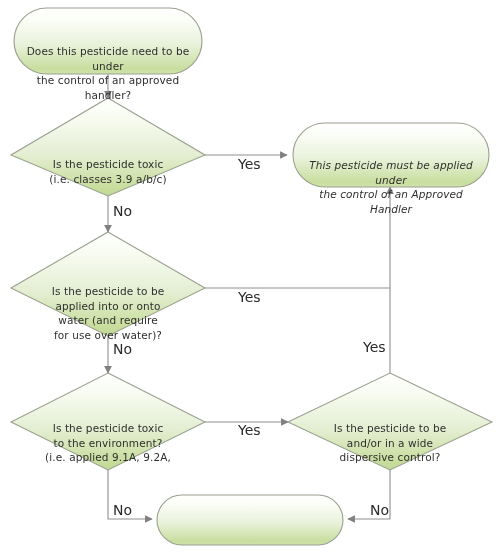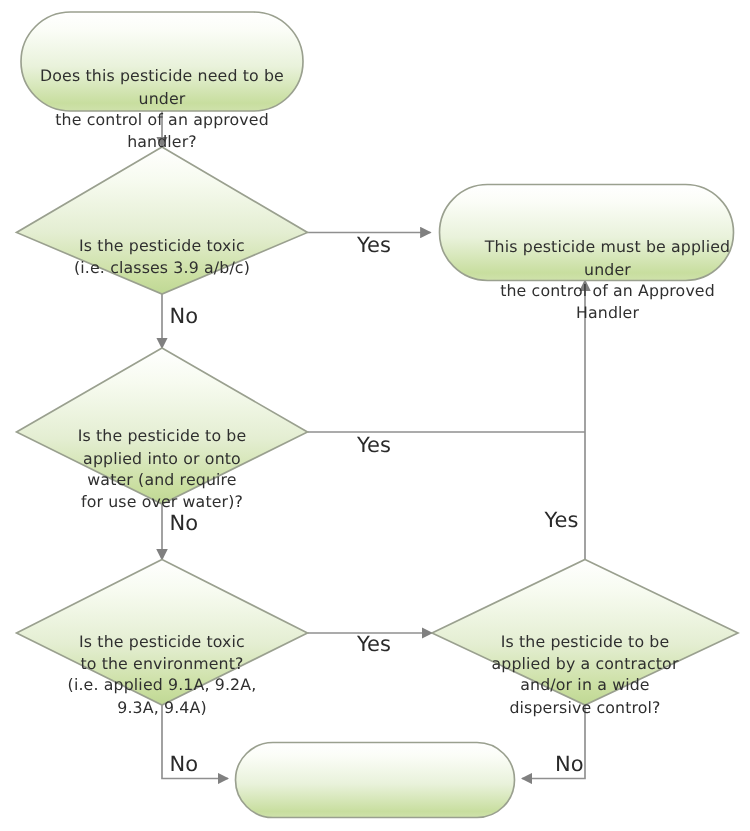--- a/index.html
+++ b/index.html
@@ -112,49 +112,47 @@
     </div>
   </div>
 
   <div class="node-text" style="left:28px; top:125px; width:160px; height:60px; align-items:flex-start;">
     <div>
       <div>Is the pesticide toxic</div>
       <div>(i.e. classes 3.9 a/b/c)</div>
     </div>
   </div>
 
-  <div class="node-text" style="left:312px; top:123px; width:186px; height:64px;">
+  <div class="node-text" style="left:298px; top:123px; width:186px; height:64px;font-style:italic;">
     <div>
       <div>This pesticide must be applied under</div>
       <div>the control of an Approved Handler</div>
     </div>
   </div>
 
   <div class="node-text" style="left:26px; top:252px; width:164px; height:64px; align-items:flex-start;">
     <div>
       <div>Is the pesticide to be</div>
       <div>applied into or onto</div>
       <div>water (and require</div>
       <div>for use over water)?</div>
     </div>
   </div>
 
   <div class="node-text" style="left:22px; top:389px; width:172px; height:64px; align-items:flex-start;">
     <div>
       <div>Is the pesticide toxic</div>
       <div>to the environment?</div>
       <div>(i.e. applied 9.1A, 9.2A,</div>
-      <div>9.3A, 9.4A)</div>
     </div>
   </div>
 
   <div class="node-text" style="left:306px; top:389px; width:168px; height:64px; align-items:flex-start;">
     <div>
       <div>Is the pesticide to be</div>
-      <div>applied by a contractor</div>
       <div>and/or in a wide</div>
       <div>dispersive control?</div>
     </div>
   </div>
 
 
   <div class="edge-label" style="left:238px; top:158px;">Yes</div>
 
   <div class="edge-label" style="left:113px; top:205px;">No</div>
 

